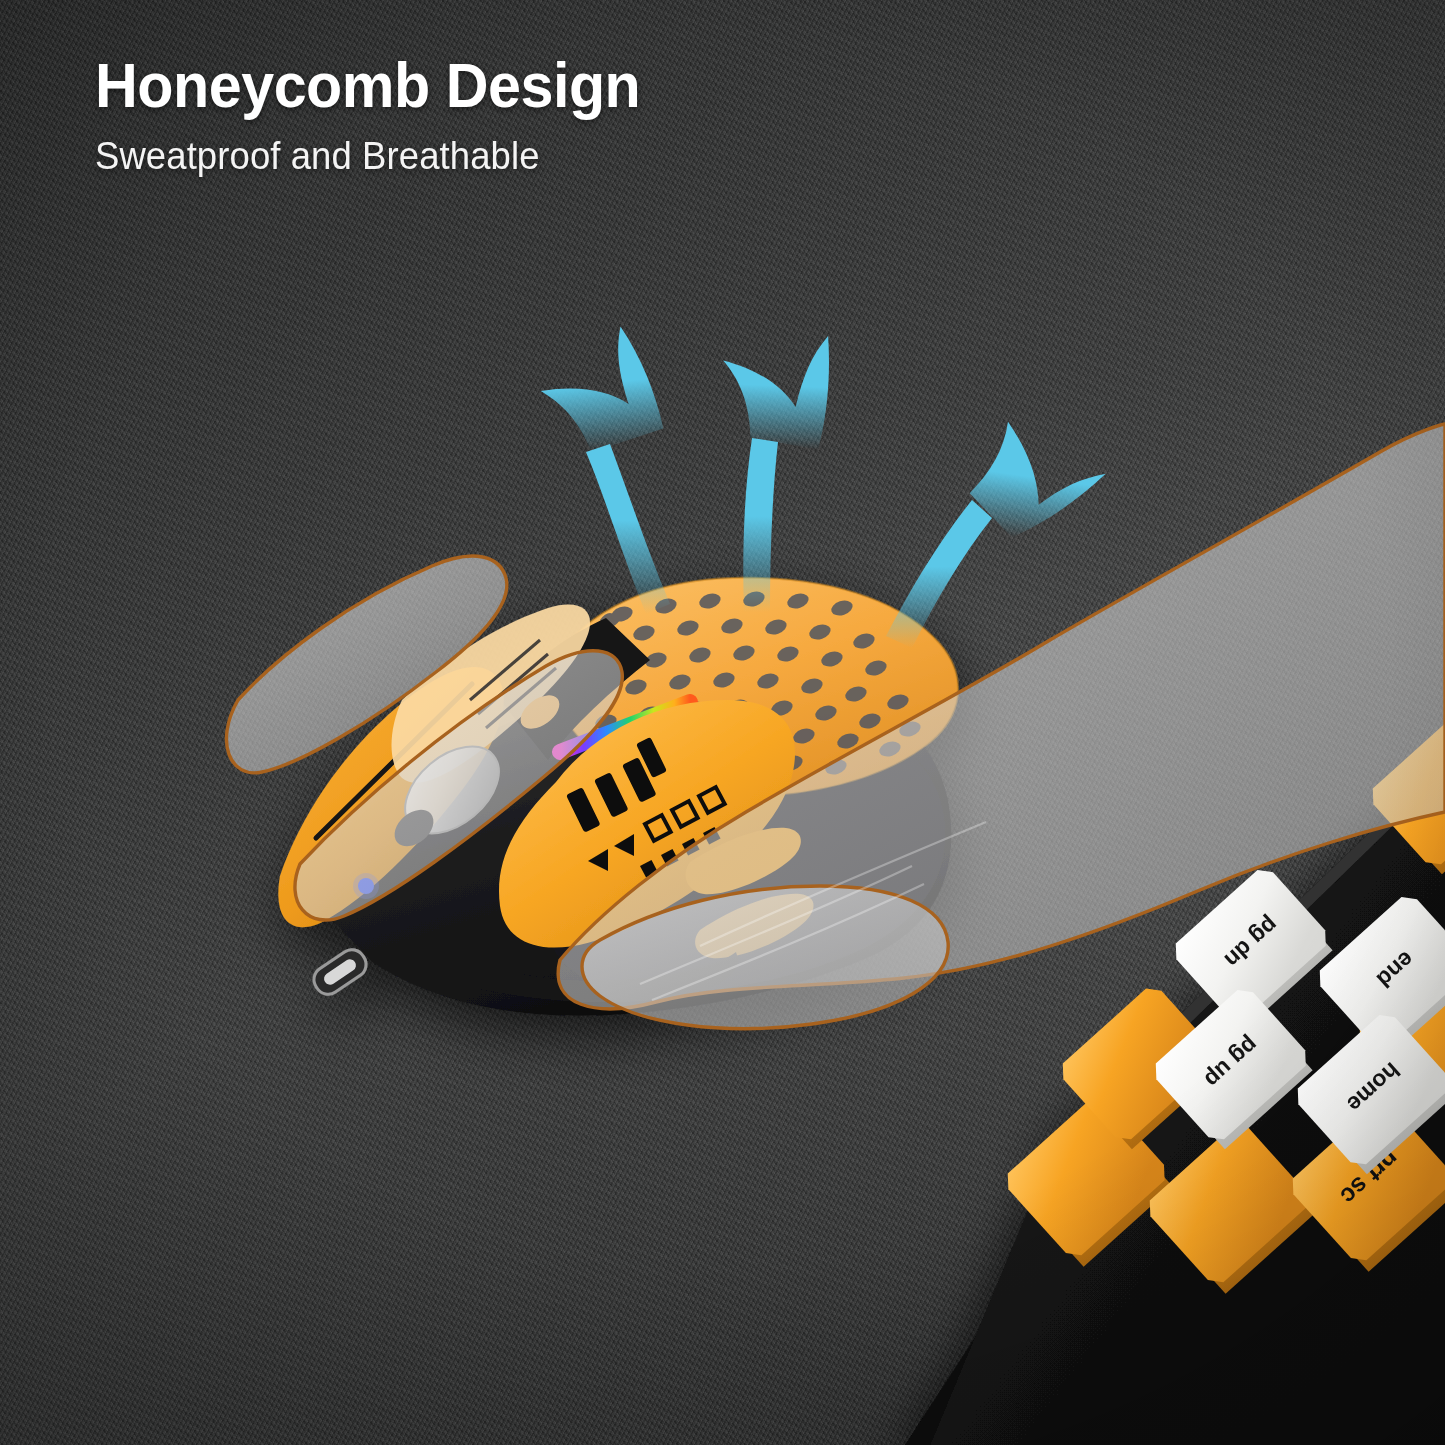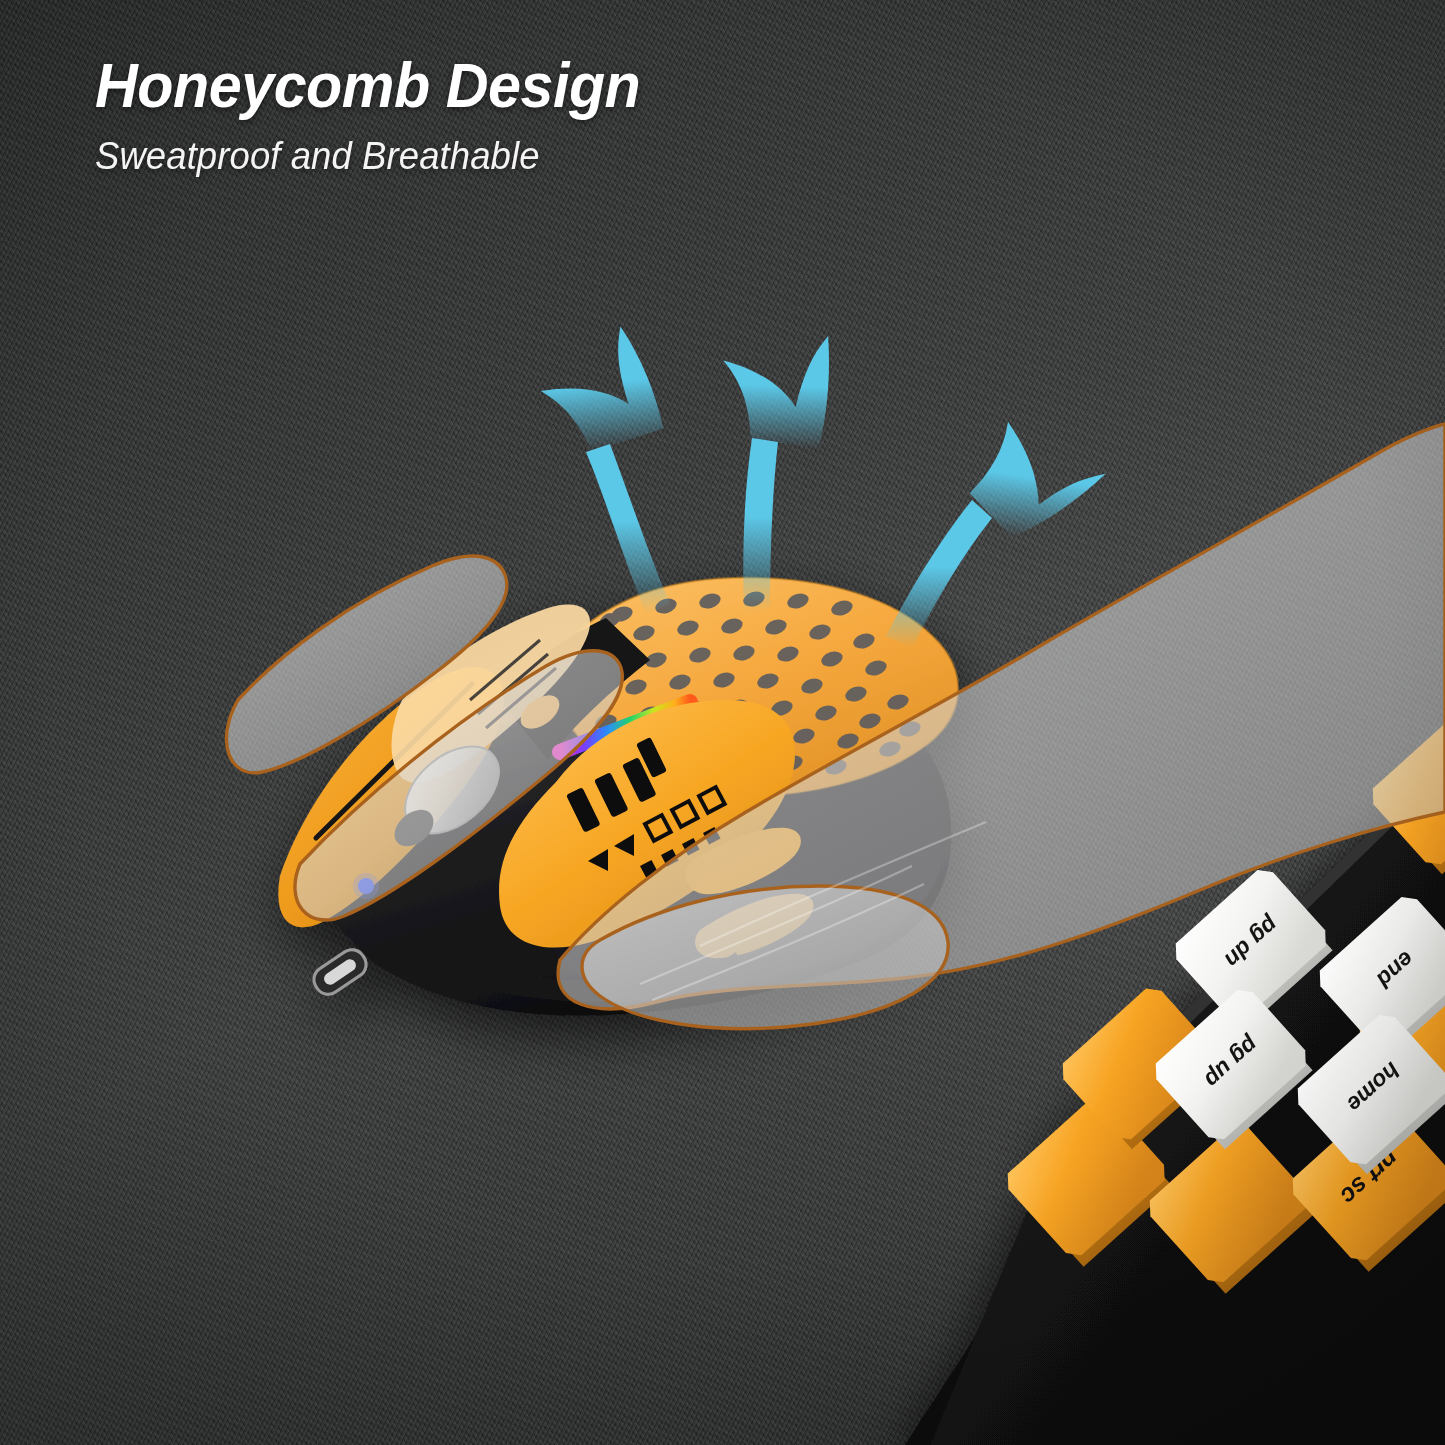--- a/index.html
+++ b/index.html
@@ -5,21 +5,20 @@
 <style>
   * { margin:0; padding:0; box-sizing:border-box; }
   html,body { background:#1a1a1a; }
 
   .stage{
     position:relative;
     width:1445px; height:1445px;
     overflow:hidden;
     font-family:"Liberation Sans", sans-serif;
     background:#333434;
-    font-style:italic;
   }
 
   
   .bg-base{
     position:absolute; inset:0;
     background:
       radial-gradient(120% 95% at 78% 62%, rgba(128,128,128,.22) 0%, rgba(90,90,90,.10) 38%, rgba(0,0,0,0) 66%),
       linear-gradient(152deg,#2b2c2c 0%,#343535 30%,#3a3b3b 52%,#2e2f2f 78%,#242525 100%);
   }
   .bg-weave{

